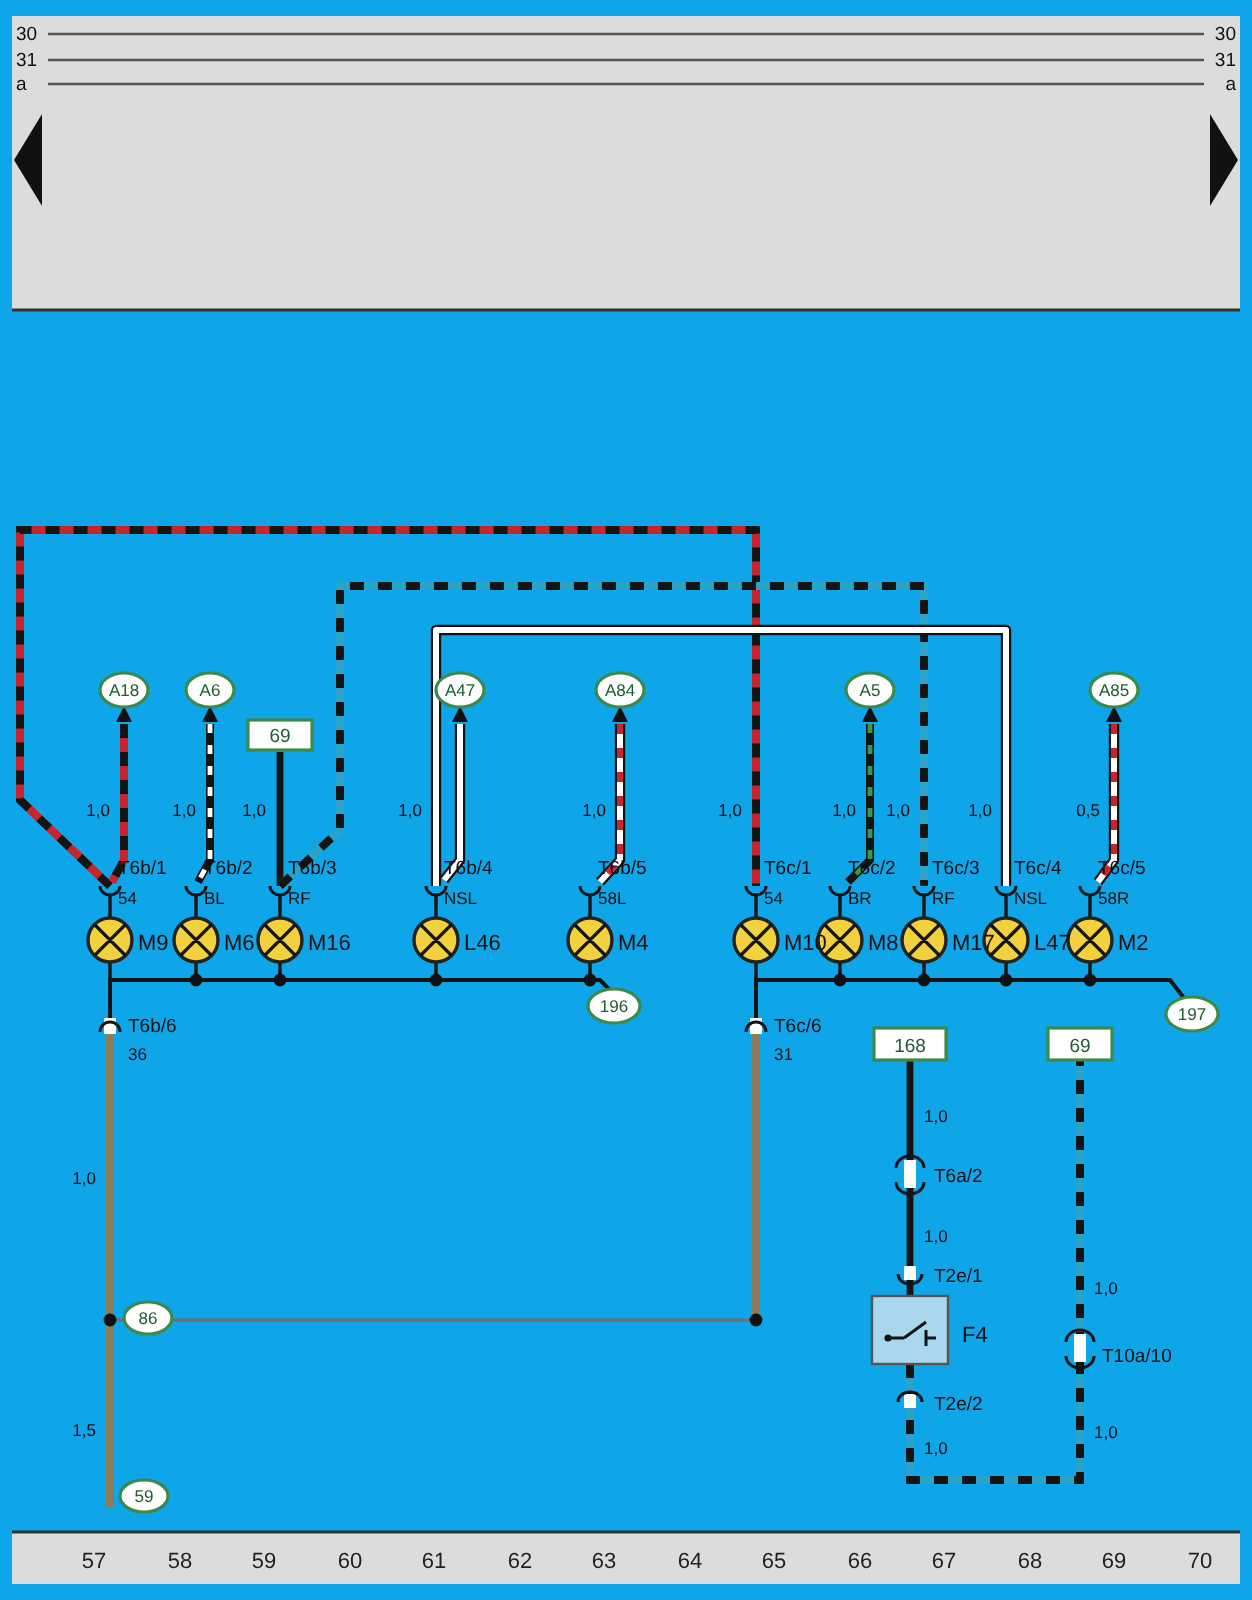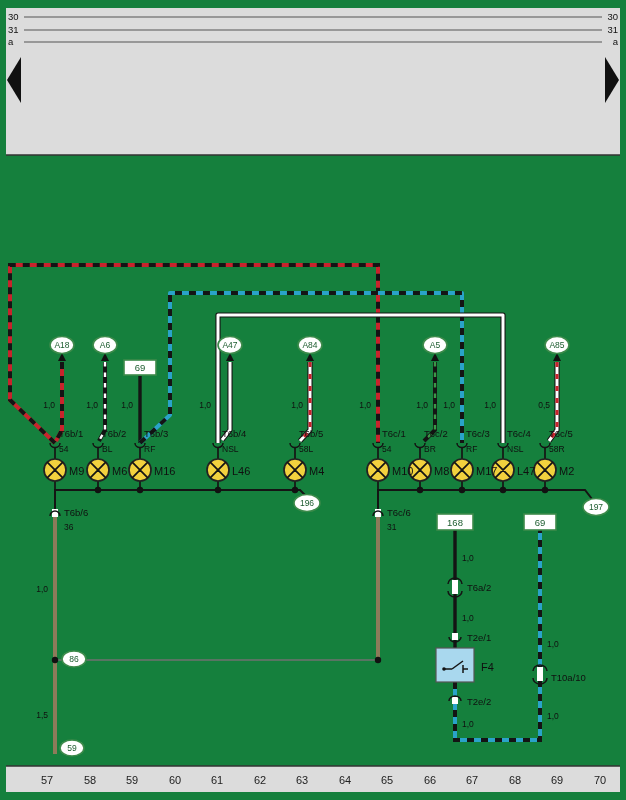--- a/index.html
+++ b/index.html
@@ -1,16 +1,16 @@
 <!DOCTYPE html>
 <html><head>
 <meta charset="utf-8">
 <style>
   html,body{margin:0;padding:0;background:#fff;}
-  .page{position:relative;width:626px;height:800px;background:#15803d;overflow:hidden;}
+  .page{position:relative;width:626px;height:800px;background:#0ea5e9;overflow:hidden;}
   svg text{font-family:"Liberation Sans",sans-serif;fill:#101010;}
   .t8{font-size:8.5px}
   .t9{font-size:9.5px}
   .t10{font-size:11px}
   .trk{font-size:11px;fill:#222}
   .mid{text-anchor:middle}
   .end{text-anchor:end}
   .tg{fill:#1d5c2f}
   .band{fill:#dcdcdc}
   .rail{stroke:#555;stroke-width:1.2}

